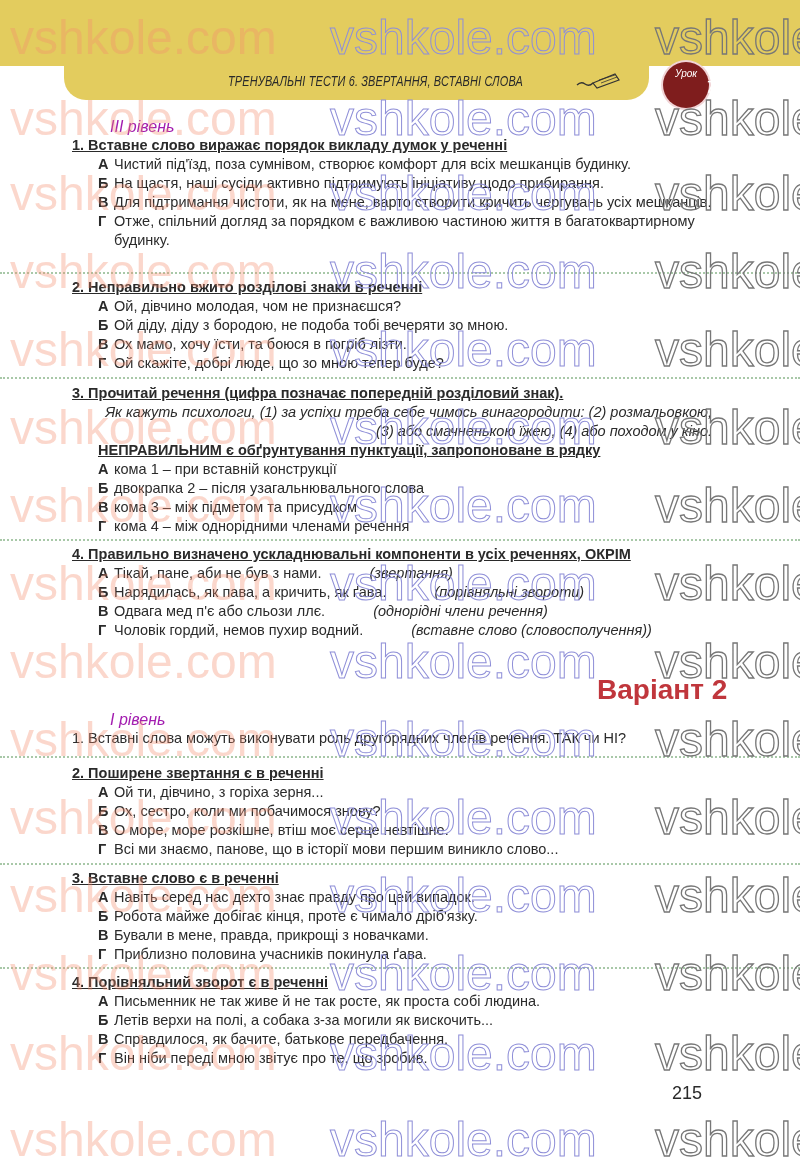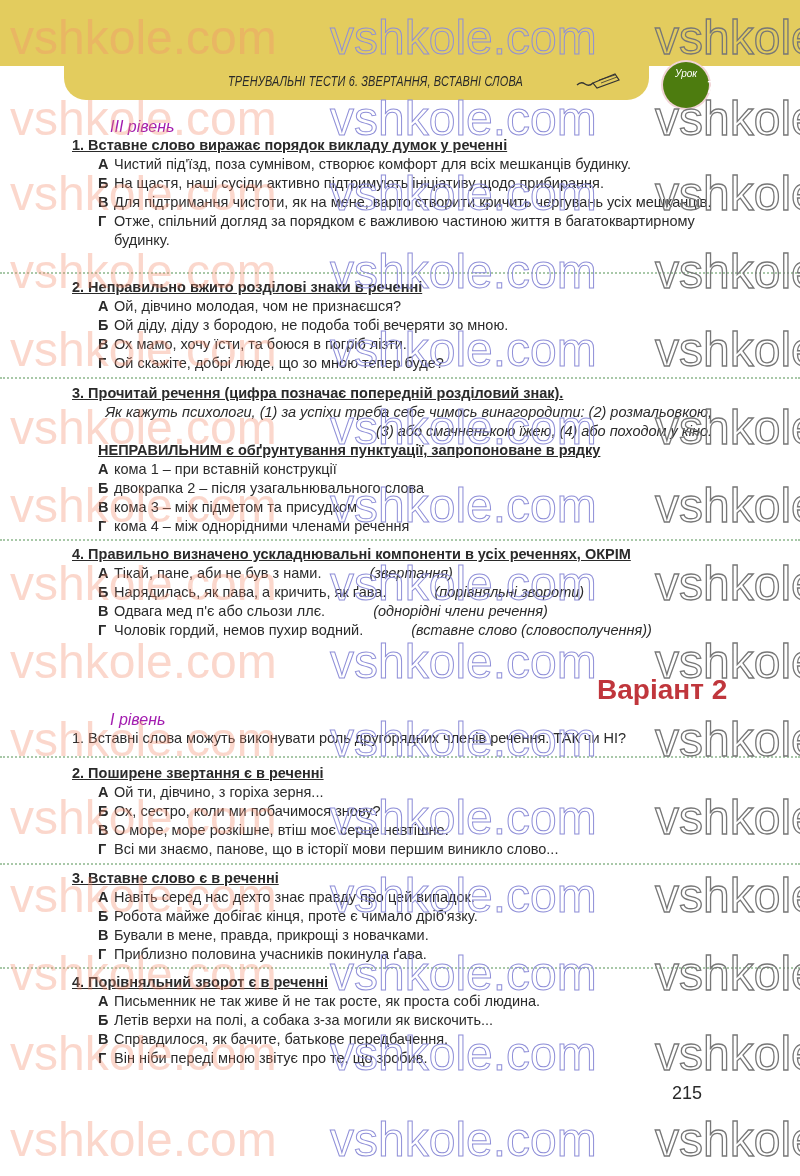--- a/index.html
+++ b/index.html
@@ -5,21 +5,21 @@
   html, body { margin:0; padding:0; }
   body { width:800px; height:1176px; position:relative; background:#ffffff; overflow:hidden;
          font-family:"Liberation Sans", sans-serif; color:#2b2b2b; }
   .header-band { position:absolute; left:0; top:0; width:800px; height:66px; background:#e3cc5e; }
   .header-tab { position:absolute; left:64px; top:60px; width:585px; height:40px; background:#e3cc5e;
                 border-radius:0 0 22px 22px; }
   .header-title { position:absolute; left:228px; top:73px; font-size:14px; letter-spacing:0.2px;
                   font-style:italic; color:#2a2a2a; text-transform:uppercase; transform:scaleX(0.78); transform-origin:left center; white-space:nowrap; }
   .pencil-icon { position:absolute; left:575px; top:72px; width:46px; height:18px; }
   .lesson-badge { position:absolute; left:663px; top:62px; width:46px; height:46px; border-radius:50%;
-                  background:#4d7c0f; color:#fff; text-align:center; box-shadow:0 0 0 2px #f1d4d6; }
+                  background:#7f1d1d; color:#fff; text-align:center; box-shadow:0 0 0 2px #f1d4d6; }
   .lesson-badge .lbl { display:block; font-size:10px; margin-top:6px; font-style:italic; }
   .lesson-badge .num { display:block; font-size:17px; line-height:17px; font-style:italic;margin-left:43px; }
 
   .wm { position:absolute; font-size:48px; line-height:1; white-space:nowrap; pointer-events:none; }
   .wm.orange { color:rgba(243,140,110,0.35); }
   .wm.purple { color:transparent; -webkit-text-stroke:1px #8f8fd8; }
   .wm.gray { color:transparent; -webkit-text-stroke:1.3px #777; }
 
   .level { position:absolute; font-size:16px; font-style:italic; color:#a21caf; }
   .q { position:absolute; left:72px; width:640px; font-size:14.5px; line-height:19px; }

